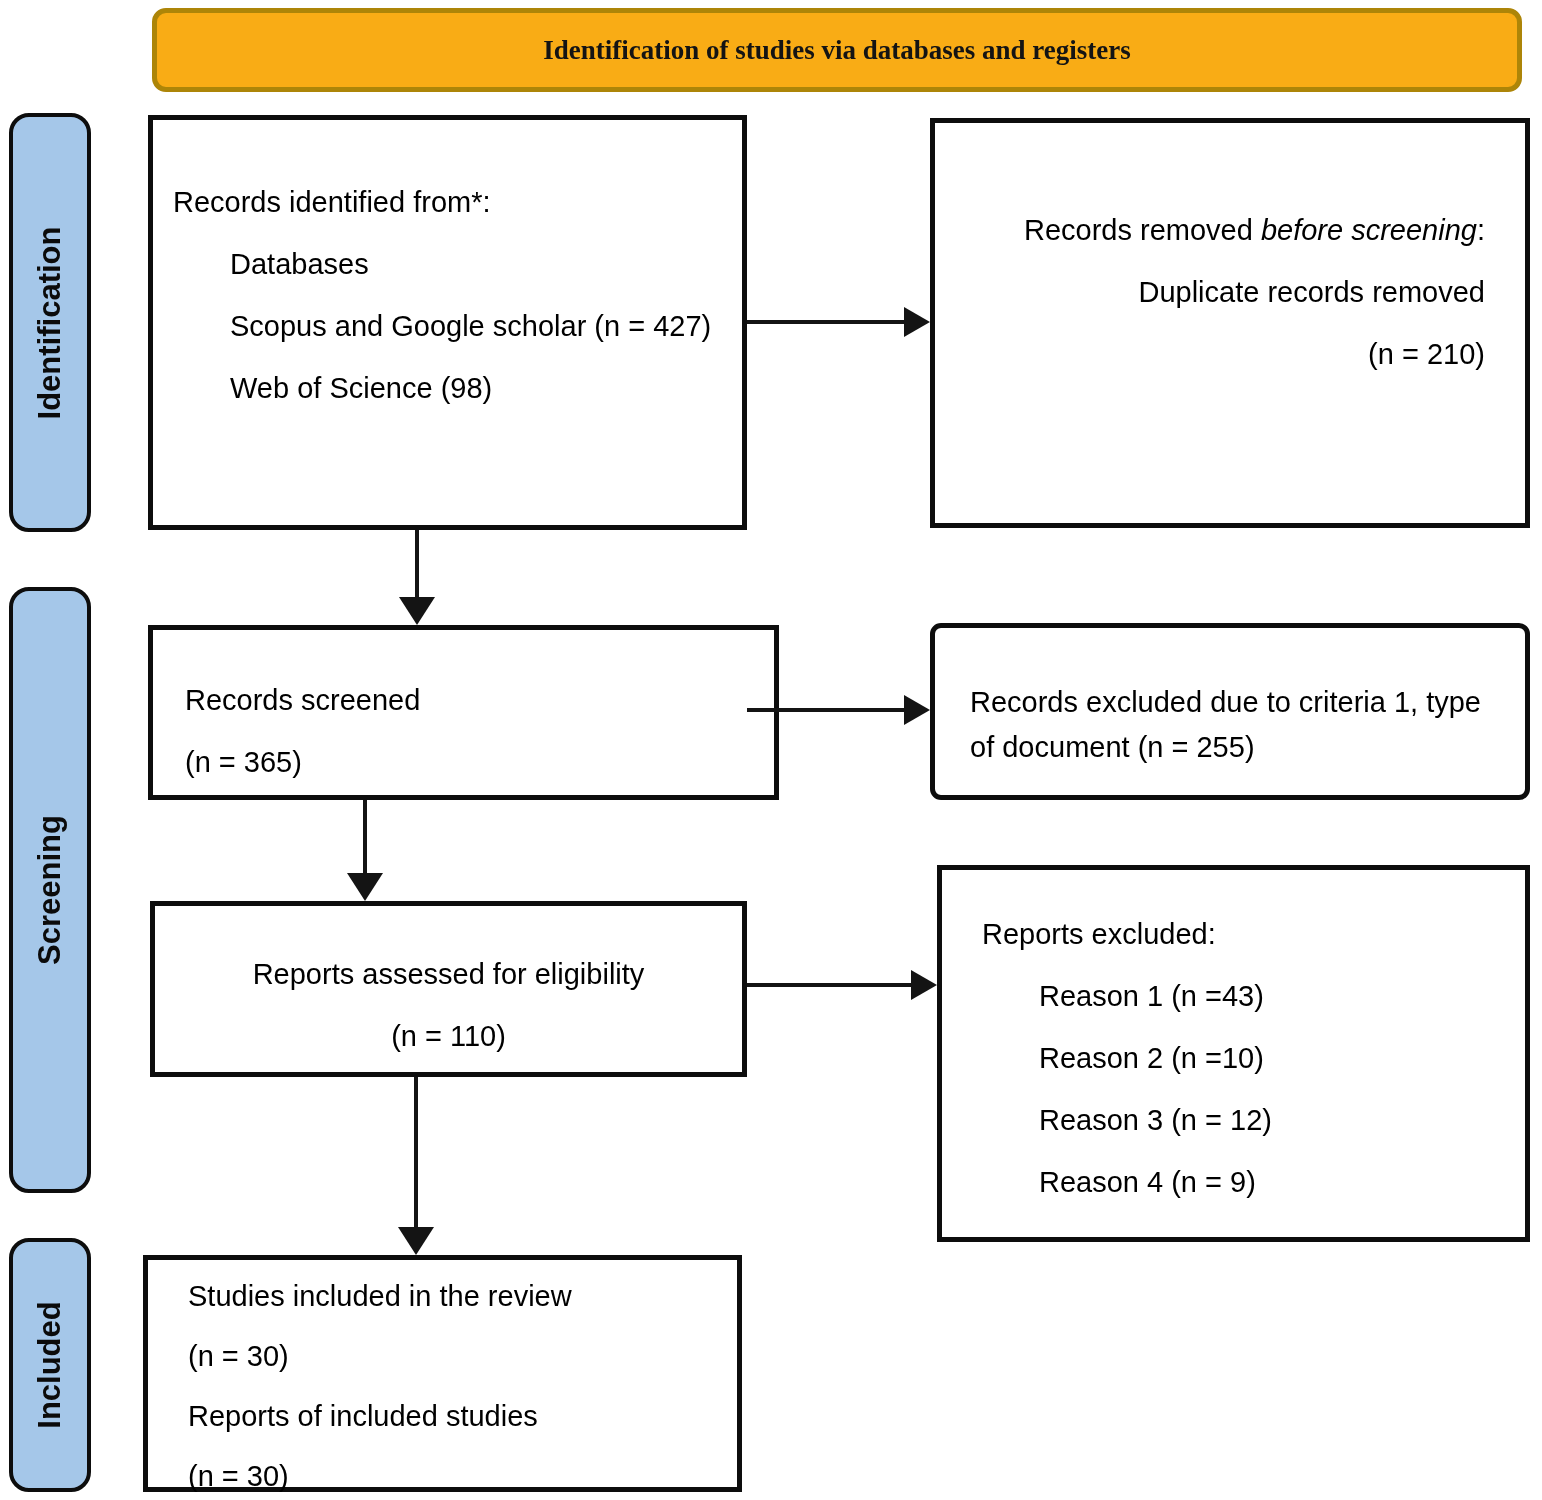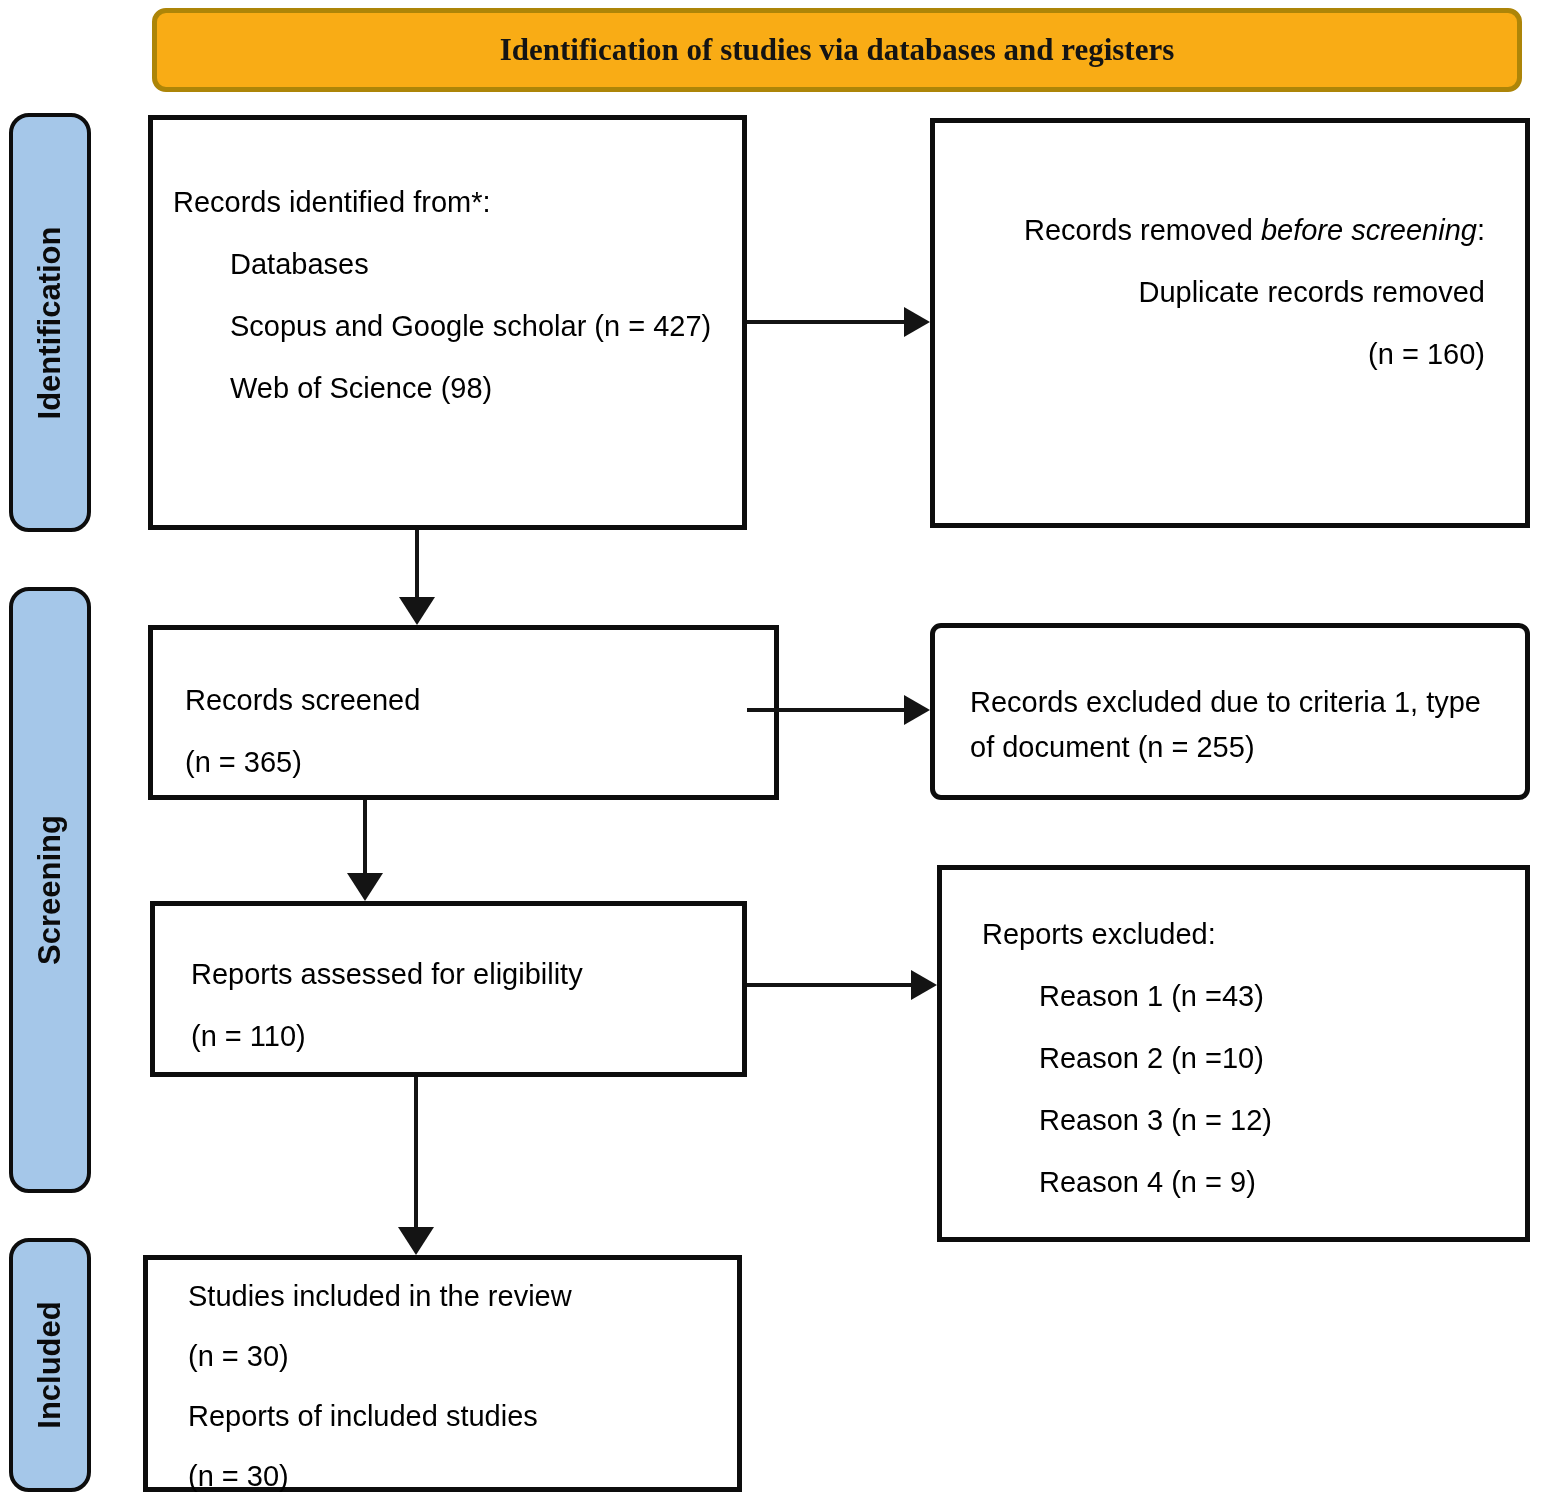--- a/index.html
+++ b/index.html
@@ -15,21 +15,21 @@
   .banner{
     position:absolute;left:152px;top:8px;width:1370px;height:84px;
     background:var(--accent_orange,#F9AC15);
     border:5px solid var(--accent_orange_border,#AD8508);
     border-radius:14px;
     box-sizing:border-box;
     display:flex;align-items:center;justify-content:center;
   }
   .banner span{
     font-family:"Liberation Serif","DejaVu Serif",serif;
-    font-weight:bold;font-size:31px;color:#141414;
+    font-weight:bold;font-size:27px;color:#141414;
   }
   
   .stage{
     position:absolute;left:9px;width:82px;
     background:var(--accent_blue,#A5C7E9);
     border:4px solid #0d0d0d;border-radius:20px;
     box-sizing:border-box;
     display:flex;align-items:center;justify-content:center;
   }
   .stage span{
@@ -49,21 +49,21 @@
     font-size:29px;line-height:1.55;
   }
   .fbox p{margin:0 0 17px 0;}
   .fbox p:last-child{margin-bottom:0;}
   .fbox .indent{padding-left:57px;}
   .fbox .it{font-style:italic;}
   #box-records-identified{left:148px;top:115px;width:599px;height:415px;padding:60px 20px;}
   #box-records-removed{left:930px;top:118px;width:600px;height:410px;padding:85px 40px;text-align:right;}
   #box-records-screened{left:148px;top:625px;width:631px;height:175px;padding:48px 32px;}
   #box-records-excluded{left:930px;top:623px;width:600px;height:177px;padding:52px 35px;border-radius:11px;}
-  #box-reports-assessed{left:150px;top:901px;width:597px;height:176px;padding:46px 36px;}
+  #box-reports-assessed{left:150px;top:901px;width:597px;height:176px;padding:46px 36px;text-align:center;}
   #box-reports-excluded{left:937px;top:865px;width:593px;height:377px;padding:42px 40px;}
   #box-studies-included{left:143px;top:1255px;width:599px;height:237px;padding:14px 40px;}
   #box-studies-included p{margin-bottom:15px;}
   
   .arrow-h{position:absolute;height:4px;background:#141414;}
   .arrow-h:after{
     content:"";position:absolute;right:-26px;top:-13px;
     border-left:26px solid #141414;
     border-top:15px solid transparent;
     border-bottom:15px solid transparent;
@@ -104,21 +104,21 @@
   <div class="fbox" id="box-records-identified">
     <p>Records identified from*:</p>
     <p class="indent">Databases</p>
     <p class="indent">Scopus and Google scholar (n = 427)</p>
     <p class="indent">Web of Science (98)</p>
   </div>
 
   <div class="fbox" id="box-records-removed">
     <p><span>Records removed </span><span class="it">before screening</span><span>:</span></p>
     <p class="indent">Duplicate records removed</p>
-    <p class="indent">(n = 160)</p>
+    <p class="indent">(n = 210)</p>
   </div>
 
   <div class="fbox" id="box-records-screened">
     <p>Records screened</p>
     <p>(n = 365)</p>
   </div>
 
   <div class="fbox" id="box-records-excluded">
     <p>Records excluded due to criteria 1, type of document (n = 255)</p>
   </div>

